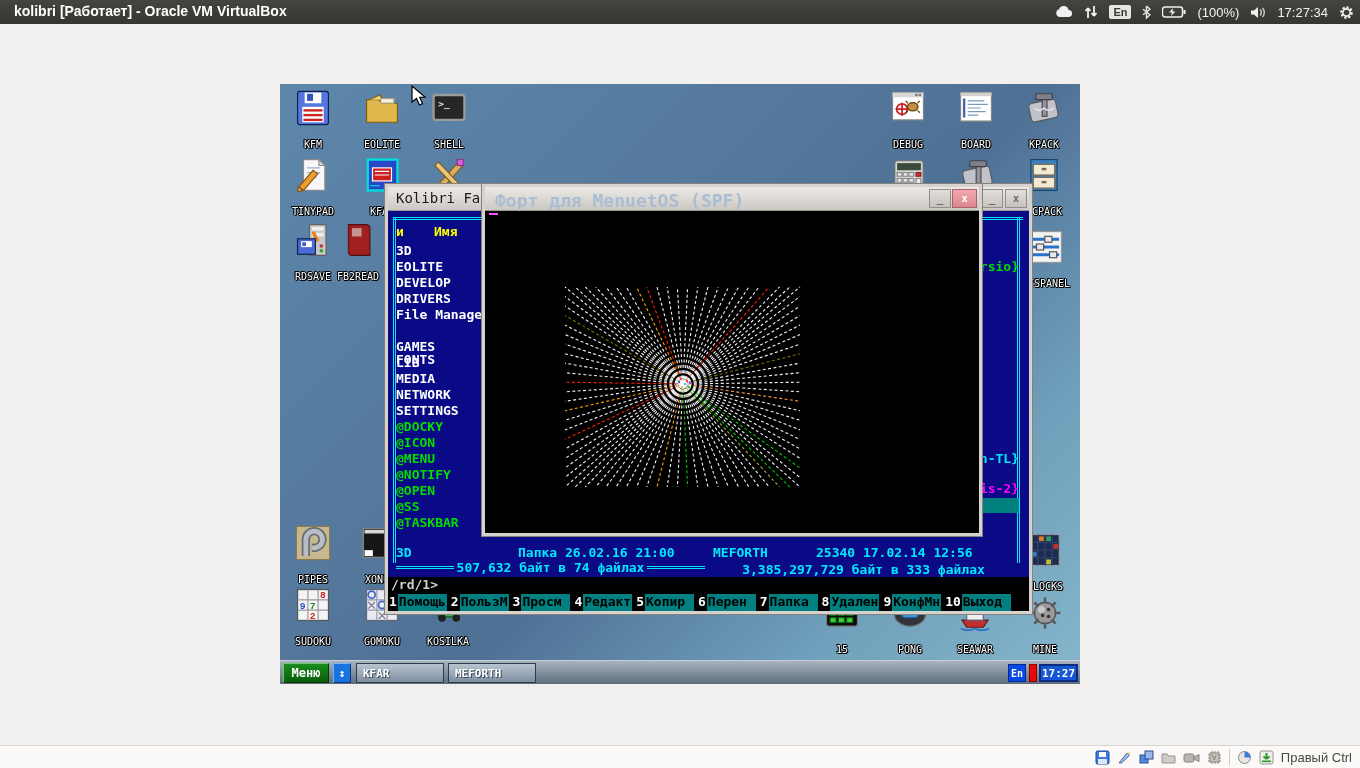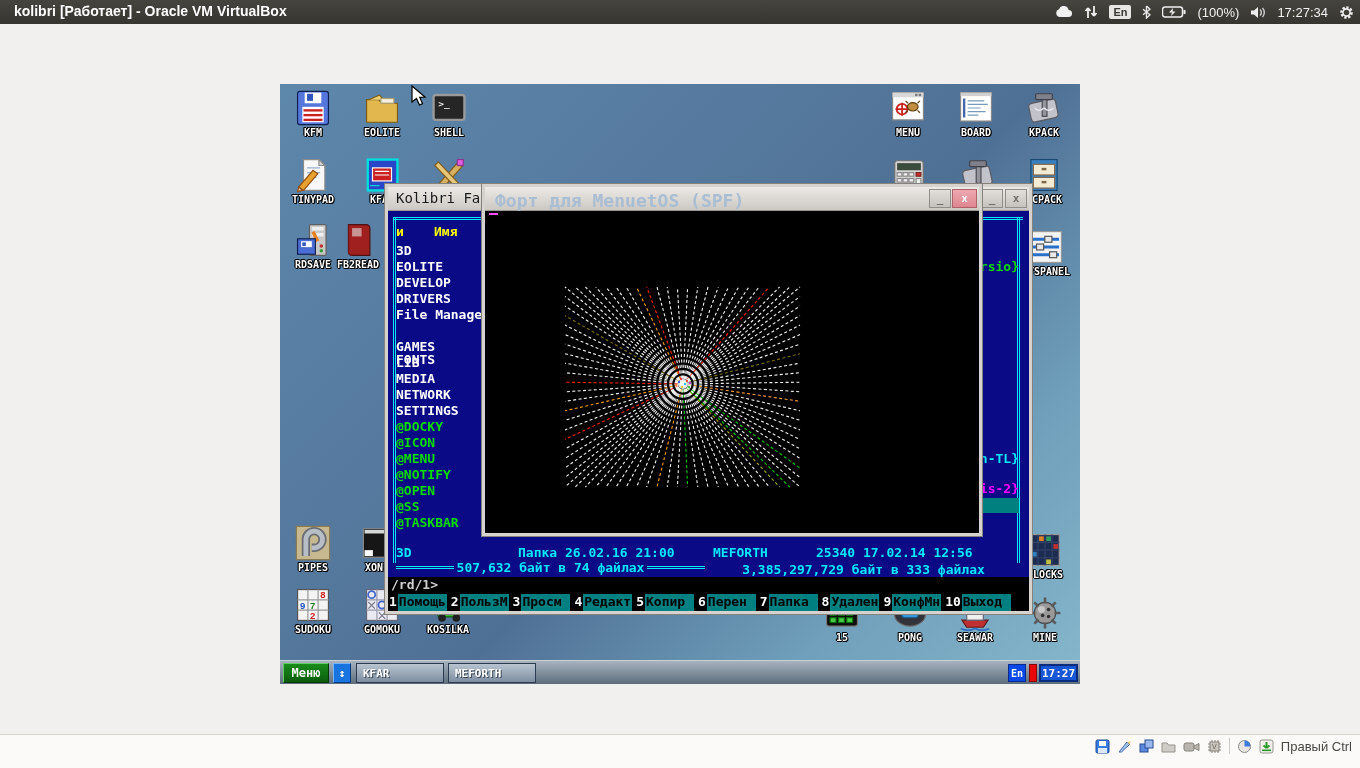--- a/index.html
+++ b/index.html
@@ -18,21 +18,21 @@
               padding:1px 4px; border-radius:2px; }
 
   
   #vm { position:absolute; left:280px; top:84px; width:800px; height:600px; overflow:hidden;
         background:linear-gradient(135deg,#5d87ab 0%,#55789d 38%,#4f7095 55%,#6f9fba 78%,#87b7cc 100%); }
 
   
   .dicon { position:absolute; width:64px; text-align:center; z-index:1; }
   .dicon-img { width:38px; height:38px; margin:0 auto; }
   .dicon-img svg { width:38px; height:38px; image-rendering:pixelated; }
-  .dicon-label { margin-top:0; font-family:"DejaVu Sans Mono", monospace; font-weight:bold;
+  .dicon-label { margin-top:12px; font-family:"DejaVu Sans Mono", monospace; font-weight:normal;
                  font-size:10px; color:#fff; white-space:nowrap;
                  text-shadow:1px 0 #000,-1px 0 #000,0 1px #000,0 -1px #000,1px 1px #000,-1px -1px #000;text-align:center; }
 
   
   #far { position:absolute; left:105px; top:100px; width:647px; height:430px;
          border:3px solid #d6d2ce; box-shadow:0 0 0 1px #85817c; background:#0a0a86; z-index:3; }
   .wtitle { position:relative; height:24px; background:linear-gradient(#eceae6,#ccc8c4);
             border-bottom:1px solid #9a9691; }
   #far .wtitle-text { position:absolute; left:8px; top:3px; color:#1a1a1a;
             font-family:"DejaVu Sans Mono", monospace; font-size:14px; }
@@ -87,21 +87,21 @@
            color:#fff; font-size:10px; text-align:center; line-height:17px; border:1px solid #052a90; }
   #tb-red { position:absolute; right:43px; top:3px; width:8px; height:18px; background:#e80808;
             border:1px solid #8a0404; }
   #tb-clock { position:absolute; right:2px; top:3px; width:39px; height:18px; background:#1756d4;
               color:#fff; font-size:11px; text-align:center; line-height:15px; border:2px solid #0a2c7c; }
 
   
   #cursor { position:absolute; left:131px; top:1px; z-index:9; }
 
   
-  #hoststatus { position:absolute; left:0; bottom:0; width:1360px; height:34px;
+  #hoststatus { position:absolute; left:0; bottom:0; width:1360px; height:23px;
                 background:#fbfaf8; border-top:1px solid #d8d5d1; z-index:40; }
   #hs-icons { position:absolute; right:8px; top:0; height:22px; display:flex; align-items:center; gap:7px; }
   #hs-icons svg { display:block; }
   .hs-sep { width:1px; height:16px; background:#ccc9c4; }
   .hs-label { font-size:13px; color:#4a4843; }
 </style>
 </head>
 <body>
 
 <div id="stage">
@@ -282,21 +282,21 @@
           <div class="dicon-img"><svg viewBox="0 0 32 32">
               <rect x="3" y="3" width="26" height="23" fill="#fff" stroke="#888"></rect>
               <rect x="3" y="3" width="26" height="4" fill="#d8d8d8"></rect>
               <rect x="22" y="4" width="2" height="2" fill="#777"></rect>
               <rect x="25" y="4" width="2" height="2" fill="#777"></rect>
               <circle cx="11" cy="17" r="4.5" fill="none" stroke="#cc2020" stroke-width="1.5"></circle>
               <path d="M11 11.5 v11 M5.5 17 h11" stroke="#cc2020" stroke-width="1.5"></path>
               <ellipse cx="20" cy="15" rx="4.5" ry="3.5" fill="#c09040" stroke="#604010"></ellipse>
               <path d="M16 12 l-2 -2 M24 12 l2 -2 M16 18 l-2 2 M24 18 l2 2" stroke="#604010"></path>
             </svg></div>
-          <div class="dicon-label">MENU</div>
+          <div class="dicon-label">DEBUG</div>
         </div>
         <div class="dicon" style="left: 664px; top: 5px;">
           <div class="dicon-img"><svg viewBox="0 0 32 32">
               <rect x="3" y="3" width="26" height="24" fill="#fff" stroke="#888"></rect>
               <rect x="3" y="3" width="26" height="3" fill="#d0d0d0"></rect>
               <rect x="5" y="8" width="2" height="16" fill="#4466aa"></rect>
               <path d="M9 10 h14 M9 13 h17 M9 16 h11 M9 19 h15 M9 22 h9" stroke="#7799bb"></path>
             </svg></div>
           <div class="dicon-label">BOARD</div>
         </div>

